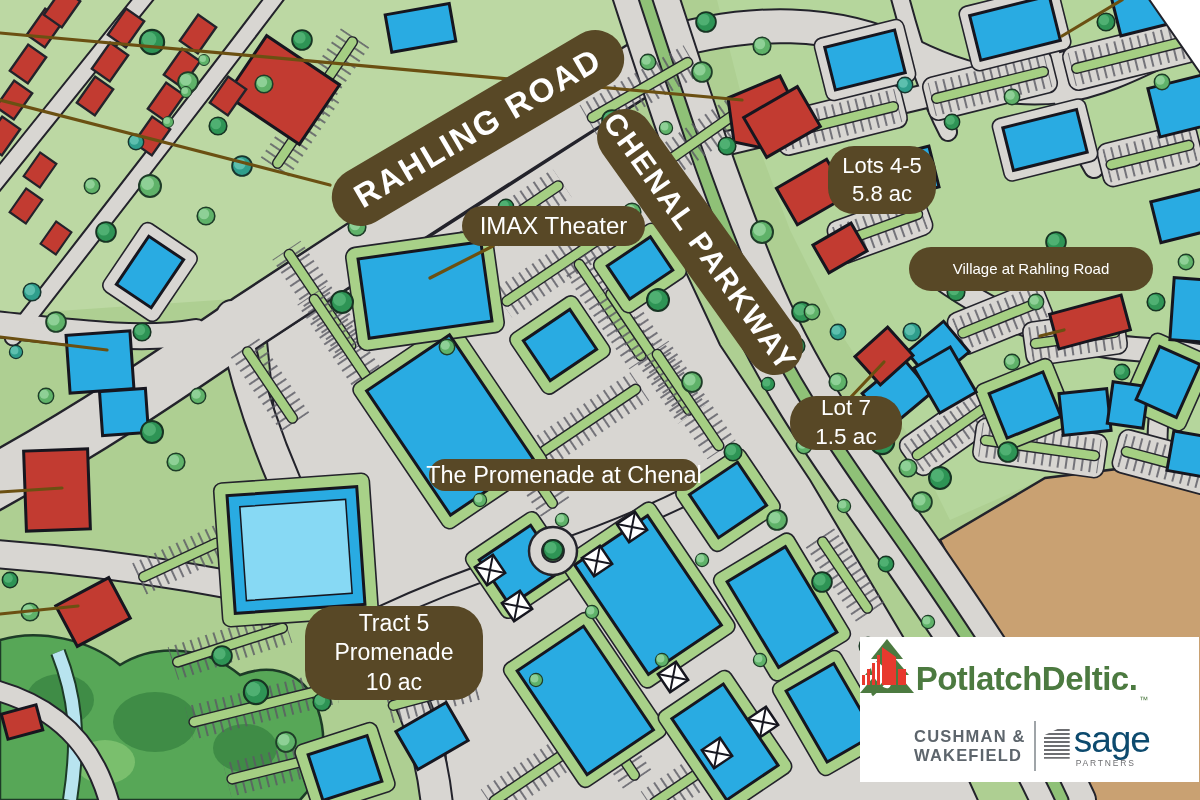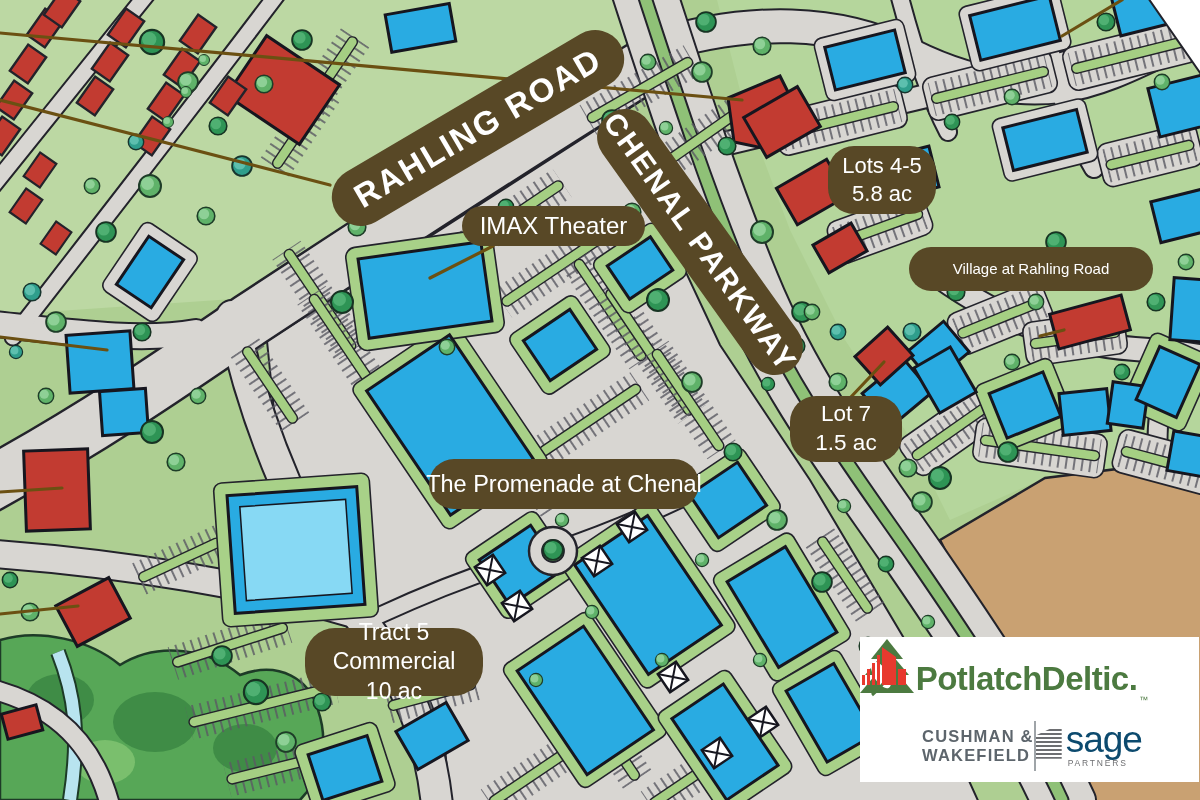--- a/index.html
+++ b/index.html
@@ -15,32 +15,32 @@
   .pill .ln{white-space:nowrap;}
   .roadpill{border-radius:999px;font-weight:700;letter-spacing:2px;}
   #pill-rahling{left:313px;top:99px;width:330px;height:58px;font-size:33px;
                 transform:rotate(-30.5deg);}
   #pill-chenal{left:543px;top:214px;width:314px;height:56px;font-size:30px;
                transform:rotate(54.5deg);}
   #pill-imax{left:462px;top:206px;width:183px;height:40px;font-size:24px;border-radius:999px;}
   #pill-lots45{left:828px;top:146px;width:108px;height:68px;font-size:22px;border-radius:26px;}
   #pill-village{left:909px;top:247px;width:244px;height:44px;font-size:15px;border-radius:999px;}
   #pill-lot1c{left:958px;top:311px;width:86px;height:62px;font-size:21px;border-radius:24px;}
-  #pill-lot7{left:790px;top:396px;width:112px;height:66px;font-size:22.5px;border-radius:26px;}
-  #pill-prom{left:429px;top:459px;width:270px;height:50px;font-size:23.5px;border-radius:999px;}
-  #pill-tract5{left:305px;top:628px;width:178px;height:68px;font-size:23px;border-radius:30px;}
+  #pill-lot7{left:790px;top:396px;width:112px;height:54px;font-size:22.5px;border-radius:26px;}
+  #pill-prom{left:429px;top:459px;width:270px;height:32px;font-size:23.5px;border-radius:999px;}
+  #pill-tract5{left:305px;top:606px;width:178px;height:94px;font-size:23px;border-radius:30px;}
 
   
   .logobox{position:absolute;left:860px;top:637px;width:334px;height:145px;
            background:#ffffff;display:flex;flex-direction:column;
            justify-content:center;padding:0 0 0 5px;}
   .pdrow{display:flex;align-items:center;justify-content:center;gap:6px;height:72px;}
   .pdword{color:#4c7a40;font-weight:700;font-size:33px;letter-spacing:-0.5px;white-space:nowrap;}
   .pdtm{color:#4c7a40;font-size:9px;align-self:flex-end;margin:0 0 10px -4px;}
-  .brokrow{display:flex;align-items:center;justify-content:center;gap:0;height:62px;}
+  .brokrow{display:flex;align-items:center;justify-content:center;gap:8px;height:62px;}
   .cwtext{color:#5d656c;font-weight:700;font-size:16.5px;letter-spacing:1.2px;line-height:1.15;white-space:nowrap;}
   .brokdiv{width:2px;height:50px;background:#9fa4a8;}
   .sageblock{display:flex;align-items:flex-start;gap:4px;}
   .sageicon{width:26px;height:30px;margin-top:6px;
             background:repeating-linear-gradient(#6d6e71 0 2px,#ffffff 2px 4px);
             clip-path:polygon(0 22%,55% 0,100% 0,100% 100%,0 100%);}
   .sagecol{display:flex;flex-direction:column;align-items:flex-start;}
   .sageword{color:#0c4a6e;font-size:37px;line-height:0.9;letter-spacing:-1px;}
   .sagesub{color:#6d6e71;font-size:8.5px;letter-spacing:1.8px;margin:2px 0 0 2px;}
 </style>
@@ -558,21 +558,21 @@
 </div>
 <div class="pill" id="pill-lot7">
   <span class="ln">Lot 7</span>
   <span class="ln">1.5 ac</span>
 </div>
 <div class="pill" id="pill-prom">
   <span class="ln">The Promenade at Chenal</span>
 </div>
 <div class="pill" id="pill-tract5">
   <span class="ln">Tract 5</span>
-  <span class="ln">Commercial</span>
+  <span class="ln">Promenade</span>
   <span class="ln">10 ac</span>
 </div>
 
 <div class="logobox">
   <div class="pdrow">
     <svg width="54" height="60" viewBox="0 0 54 60">
       <polygon points="27,2 43,22 11,22" fill="#4c7a40"></polygon>
       <polygon points="27,12 49,38 5,38" fill="#4c7a40"></polygon>
       <polygon points="27,24 54,56 0,56" fill="#4c7a40"></polygon>
       <ellipse cx="21" cy="38" rx="7" ry="15" transform="rotate(-32 21 38)" fill="#ffffff"></ellipse>

